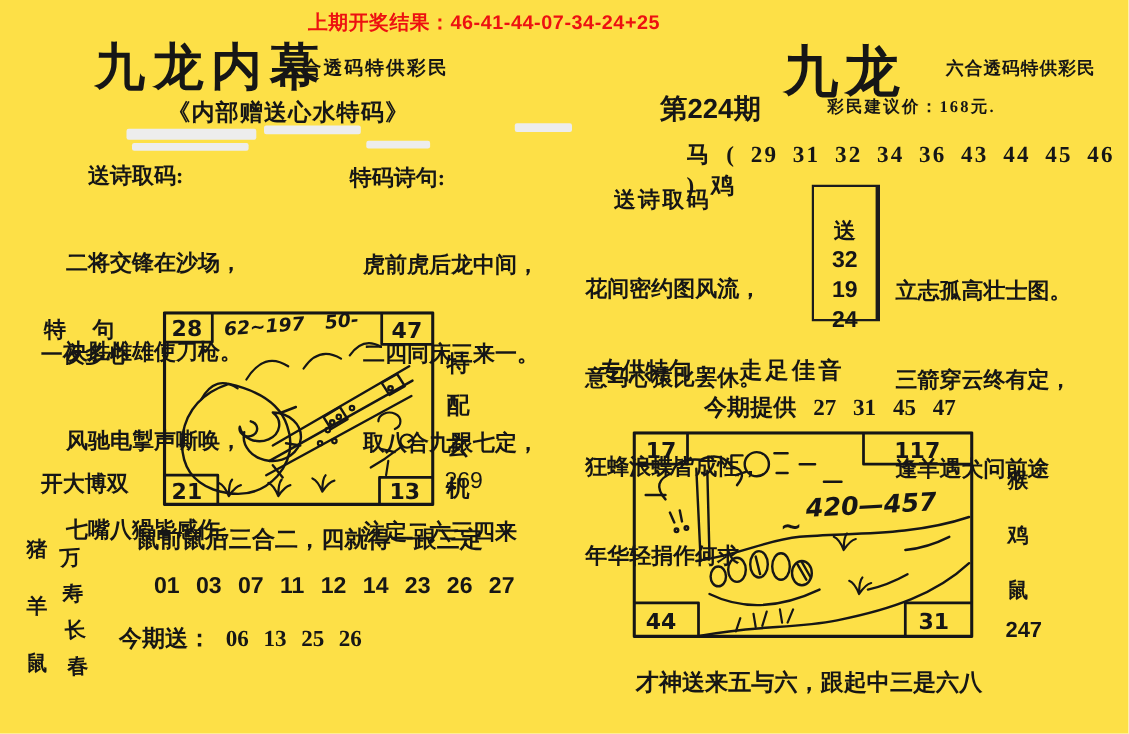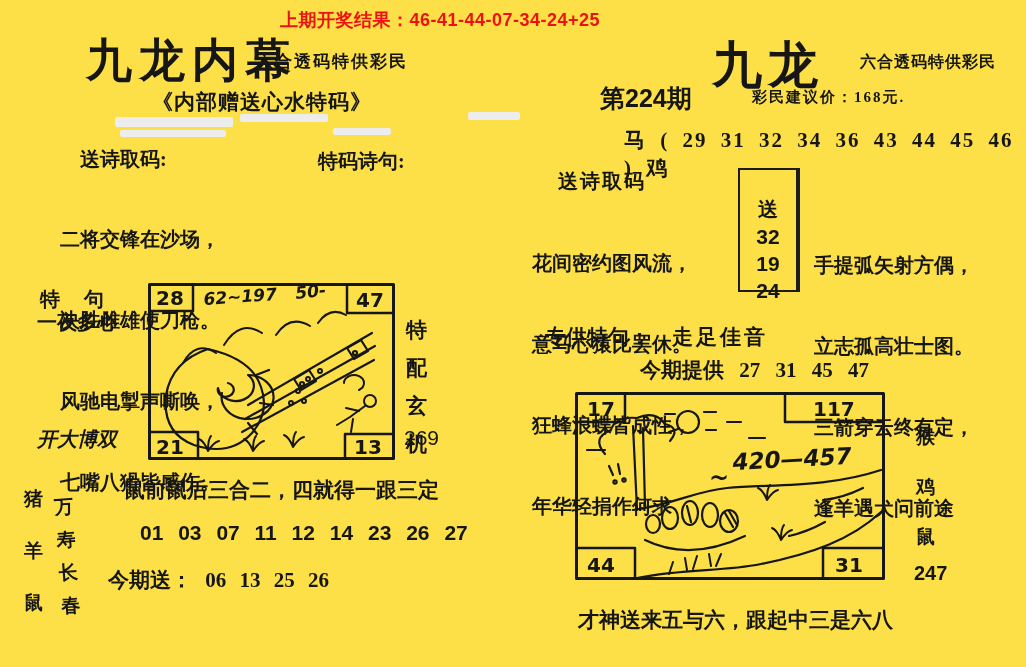--- a/index.html
+++ b/index.html
@@ -41,21 +41,21 @@
   }
   .send-box .lbl{font-size:20px;font-weight:700;}
   .send-box .num{font-size:21px;font-weight:700;font-family:"Liberation Sans", sans-serif;line-height:27px;}
 
   .special-label{left:545px;top:323px;font-size:21px;font-weight:700;}
   .special-phrase{left:672px;top:323px;font-size:21px;font-weight:700;letter-spacing:3px;}
   .provide-line{left:640px;top:356px;font-size:21px;font-weight:700;word-spacing:10px;}
 
   .lp-title{left:40px;top:286px;font-size:20px;font-weight:700;letter-spacing:2px;}
   .lp-phrase{left:37px;top:309px;font-size:20px;font-weight:700;}
-  .lp-open{left:37px;top:426px;font-size:20px;font-weight:700;font-style:italic;}
+  .lp-open{left:37px;top:426px;font-size:20px;font-weight:700;}
 
   .vcol{display:flex;flex-direction:column;font-weight:700;}
   .vcol span{display:block;text-align:center;}
   .mystery-col{left:406px;top:316px;font-size:21px;}
   .mystery-col span{margin-bottom:10px;}
   .side-num-left{left:404px;top:426px;font-size:21px;font-weight:400;font-family:"Liberation Sans", sans-serif;}
   .zl-col{left:24px;top:486px;font-size:19px;}
   .zl-col span{margin-bottom:26px;}
   .long-col{left:58px;top:494px;font-size:19px;transform:rotate(-4deg);}
   .long-col span{margin-bottom:7px;}
@@ -98,36 +98,41 @@
   <div class="abs zodiac-row">马 ( 29 31 32 34 36 43 44 45 46 ) 鸡</div>
 
   <div class="abs poem-title pa-title">送诗取码:</div>
   <div class="abs poem pa-body">
     <div>二将交锋在沙场，</div>
     <div>决胜雌雄使刀枪。</div>
     <div>风驰电掣声嘶唤，</div>
     <div>七嘴八猾皆感伤。</div>
   </div>
   <div class="abs poem-title pb-title">特码诗句:</div>
+  <div class="abs poem pb-body">
+    <div>虎前虎后龙中间，</div>
+    <div>二四同床三来一。</div>
+    <div>取八合九跟七定，</div>
+    <div>注定二六三四来</div>
+  </div>
 
   <div class="abs cs-title">送诗取码</div>
   <div class="abs poem cs-left">
     <div>花间密约图风流，</div>
     <div>意马心猿比罢休。</div>
     <div>狂蜂浪蝶皆成性，</div>
     <div>年华轻捐作何求</div>
   </div>
   <div class="abs send-box">
     <div class="lbl">送</div>
     <div class="num">32</div>
     <div class="num">19</div>
     <div class="num">24</div>
   </div>
   <div class="abs poem cs-right">
-    <div>手提弧矢射方偶，</div>
     <div>立志孤高壮士图。</div>
     <div>三箭穿云终有定，</div>
     <div>逢羊遇犬问前途</div>
   </div>
 
   <div class="abs special-label">专供特句：</div>
   <div class="abs special-phrase">走足佳音</div>
   <div class="abs provide-line">今期提供  27 31 45 47</div>
 
   <div class="abs lp-title">特　句</div>

